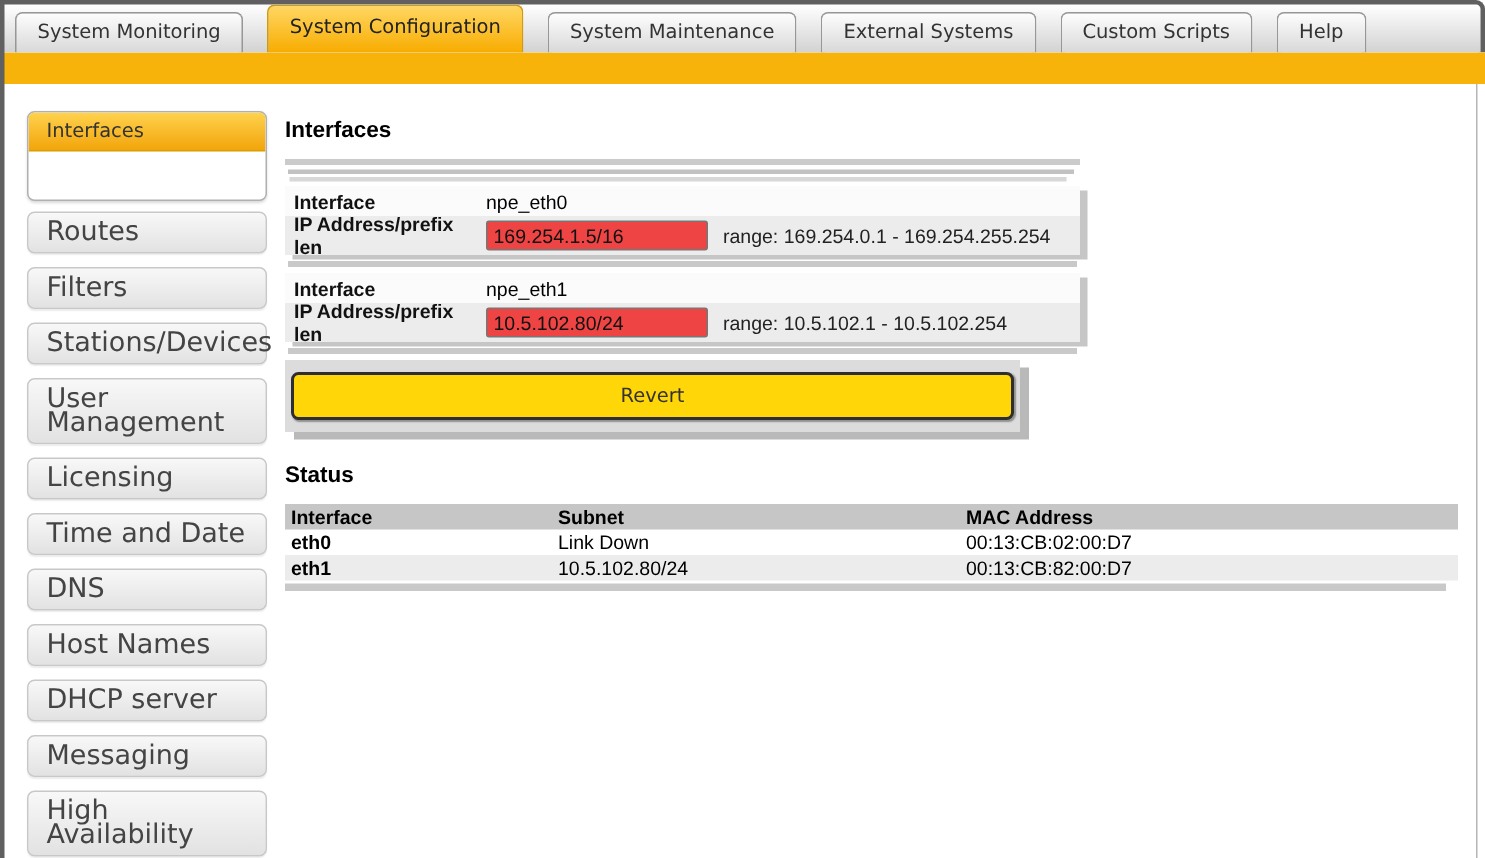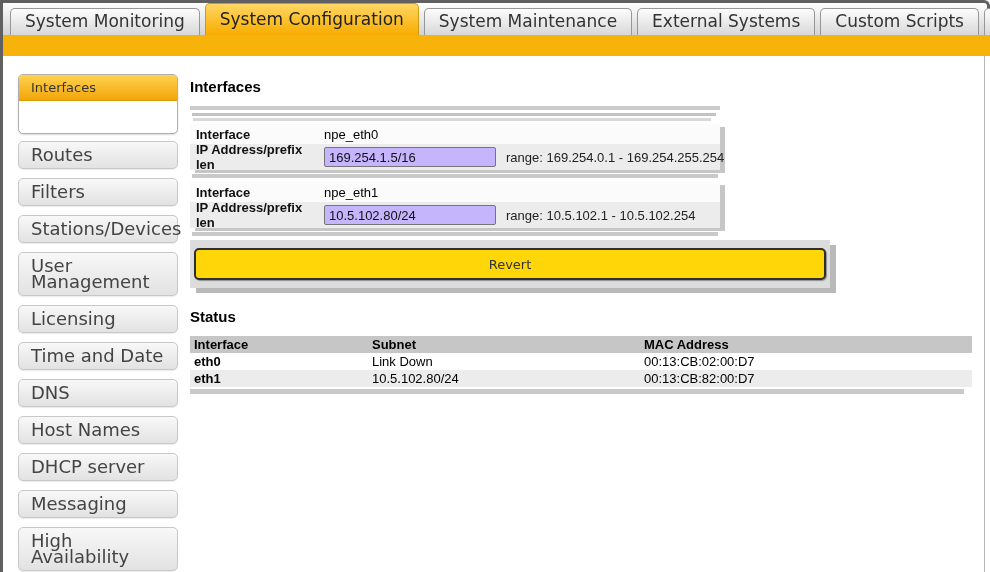--- a/index.html
+++ b/index.html
@@ -17,25 +17,25 @@
   .tab-strip {
     position:absolute; left:0; right:0; top:0; height:35px;
     background: linear-gradient(#ffffff, #d2d2d2);
     border-top:3px solid #606060; border-right:3px solid #606060;
     border-radius:0 6px 0 0;
     display:flex; align-items:flex-end; padding-left:10px;
     z-index:5;
   }
   .tabs { display:flex; align-items:flex-end; }
   .tab {
-    height:27px; line-height:25px; padding:0 14px; margin-right:5px;
+    height:27px; line-height:25px; padding:0 14px; margin-right:16px;
     border:1px solid #979797; border-bottom:none;
     border-radius:5px 5px 0 0;
     background: linear-gradient(#fdfdfd, #d8d8d8);
-    font-size:17px; color:#333; cursor:pointer; white-space:nowrap;
+    font-size:13px; color:#333; cursor:pointer; white-space:nowrap;
   }
   .tab.active {
     height:32px; line-height:30px;
     background: linear-gradient(var(--active-tab-top), var(--active-tab-bottom));
     border-color:#cf9b13; color:#222; z-index:6;
   }
   .banner { position:absolute; left:0; right:0; top:35px; height:21px; background:var(--banner-yellow); z-index:4; }
 
   
   .sidebar { position:absolute; left:18px; top:74px; width:160px; }
@@ -66,28 +66,28 @@
   .stack-bars .b1 { height:4px; background:#cbcbcb; margin-bottom:3px; width:530px; }
   .stack-bars .b2 { height:3px; background:#c2c2c2; margin:0 0 2px 2px; width:524px; }
   .stack-bars .b3 { height:3px; background:#d8d8d8; margin-left:3px; width:518px; }
 
   .if-group { width:530px; box-shadow:5px 3px 0 #c6c6c6; font-size:13px; }
   .if-row { display:flex; align-items:center; padding:2px 0 2px 6px; }
   .if-row.r-interface { background:#fbfbfb; height:20px; }
   .if-row.r-ip { background:#ececec; height:26px; }
   .f-label { width:128px; font-weight:bold; color:#111; flex:none; }
   .ip-input {
-    width:172px; height:20px; border:1px solid #767676; border-radius:2px;
-    font:13px "Liberation Sans", sans-serif; padding:0 4px; color:#111; background:#c4b5fd;
+    width:148px; height:20px; border:1px solid #767676; border-radius:2px;
+    font:13px "Liberation Sans", sans-serif; padding:0 4px; color:#111; background:#ef4444;
   }
   .range { margin-left:10px; color:#222; white-space:nowrap; }
   .group-sep { height:4px; background:#c9c9c9; width:526px; margin:4px 0 4px 2px; }
 
   .button-strip {
-    margin-top:3px; width:640px; background:#dcdcdc; padding:8px 4px;
+    margin-top:3px; width:490px; background:#dcdcdc; padding:8px 4px;
     display:flex; gap:5px; box-shadow:6px 5px 0 #b9b9b9;
   }
   .yellow-btn {
     flex:1; height:32px; background:var(--button-yellow);
     border:2px solid #2e2e2e; border-radius:5px;
     font:13px "DejaVu Sans", sans-serif; color:#333; cursor:pointer;
     box-shadow:1px 1px 1px rgba(0,0,0,.35);
   }
 
   table.status-table { width:782px; border-collapse:collapse; font-size:13px; color:#000; }

